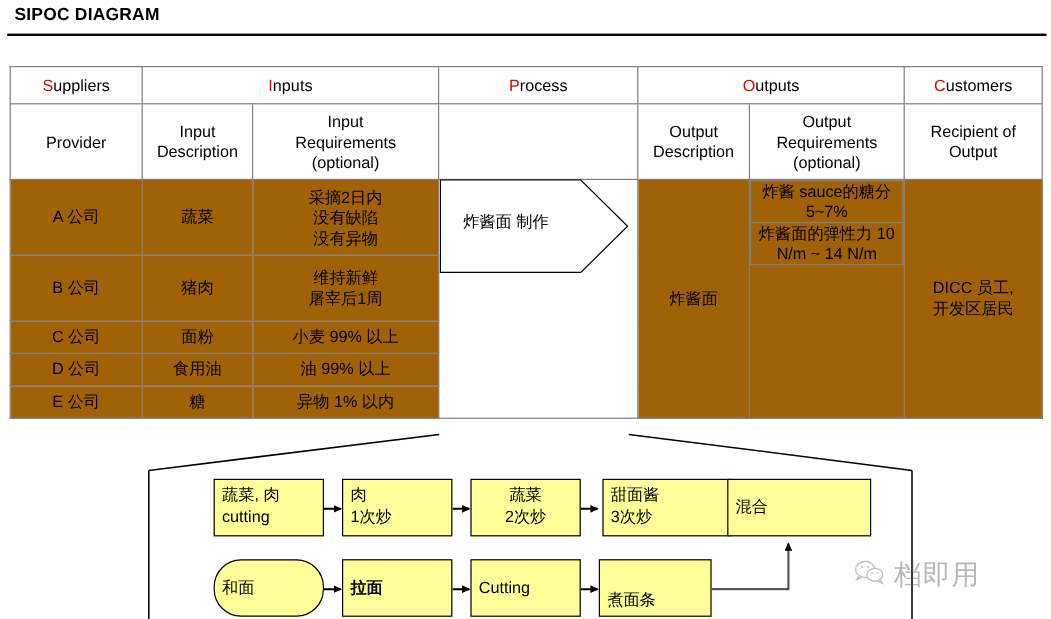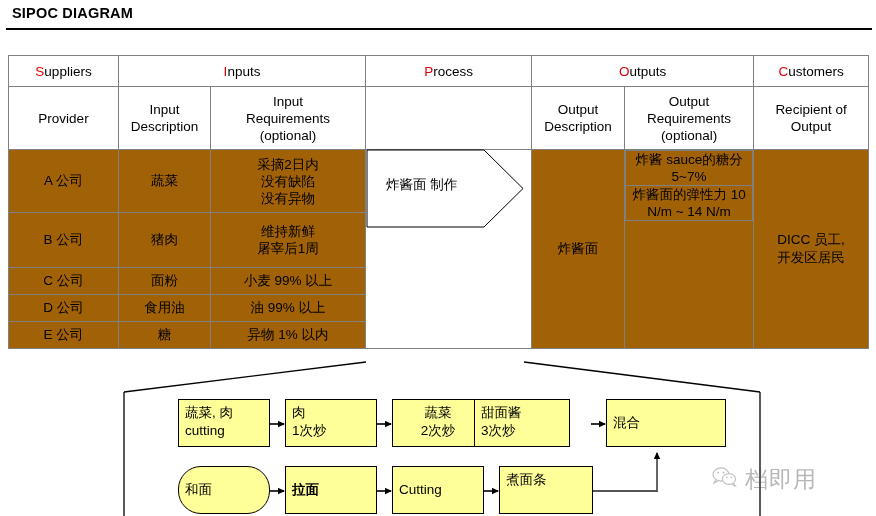--- a/index.html
+++ b/index.html
@@ -283,38 +283,38 @@
   <div>cutting</div>
 </div>
 <div class="fbox" style="left:285px; top:399px; width:92px; height:48px;">
   <div>肉</div>
   <div>1次炒</div>
 </div>
 <div class="fbox" style="left:392px; top:399px; width:92px; height:48px; text-align:center;">
   <div>蔬菜</div>
   <div>2次炒</div>
 </div>
-<div class="fbox" style="left:474px; top:399px; width:96px; height:48px;">
+<div class="fbox" style="left:502px; top:399px; width:108px; height:48px;">
   <div>甜面酱</div>
   <div>3次炒</div>
 </div>
 <div class="fbox" style="left:606px; top:399px; width:120px; height:48px; display:flex; align-items:center;">
   <div>混合</div>
 </div>
 
 <div class="fbox" style="left:178px; top:466px; width:92px; height:48px; display:flex; align-items:center;border-radius:23px;">
   <div>和面</div>
 </div>
 <div class="fbox" style="left:285px; top:466px; width:92px; height:48px; display:flex; align-items:center;font-weight:bold;">
   <div>拉面</div>
 </div>
 <div class="fbox" style="left:392px; top:466px; width:92px; height:48px; display:flex; align-items:center;">
   <div>Cutting</div>
 </div>
-<div class="fbox" style="left:499px; top:466px; width:94px; height:48px; display:flex; align-items:flex-start;">
+<div class="fbox" style="left:499px; top:466px; width:94px; height:48px; display:flex; align-items:flex-end;">
   <div>煮面条</div>
 </div>
 
 <div id="watermark">
   <span>
     <svg width="26" height="22" viewBox="0 0 26 22">
       <ellipse cx="9" cy="8.5" rx="8" ry="6.6" fill="none" stroke="#666666" stroke-width="1.1"></ellipse>
       <path d="M 4,13.5 L 2,17 L 6,15" fill="none" stroke="#666666" stroke-width="1.1"></path>
       <circle cx="6.2" cy="6.6" r="0.9" fill="#666666"></circle>
       <circle cx="11.6" cy="6.6" r="0.9" fill="#666666"></circle>

